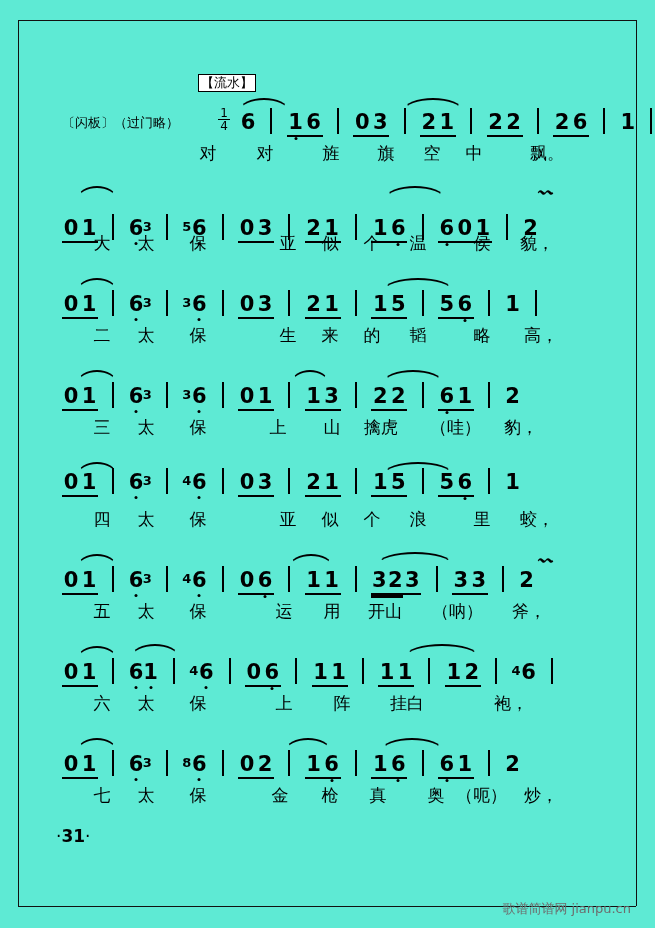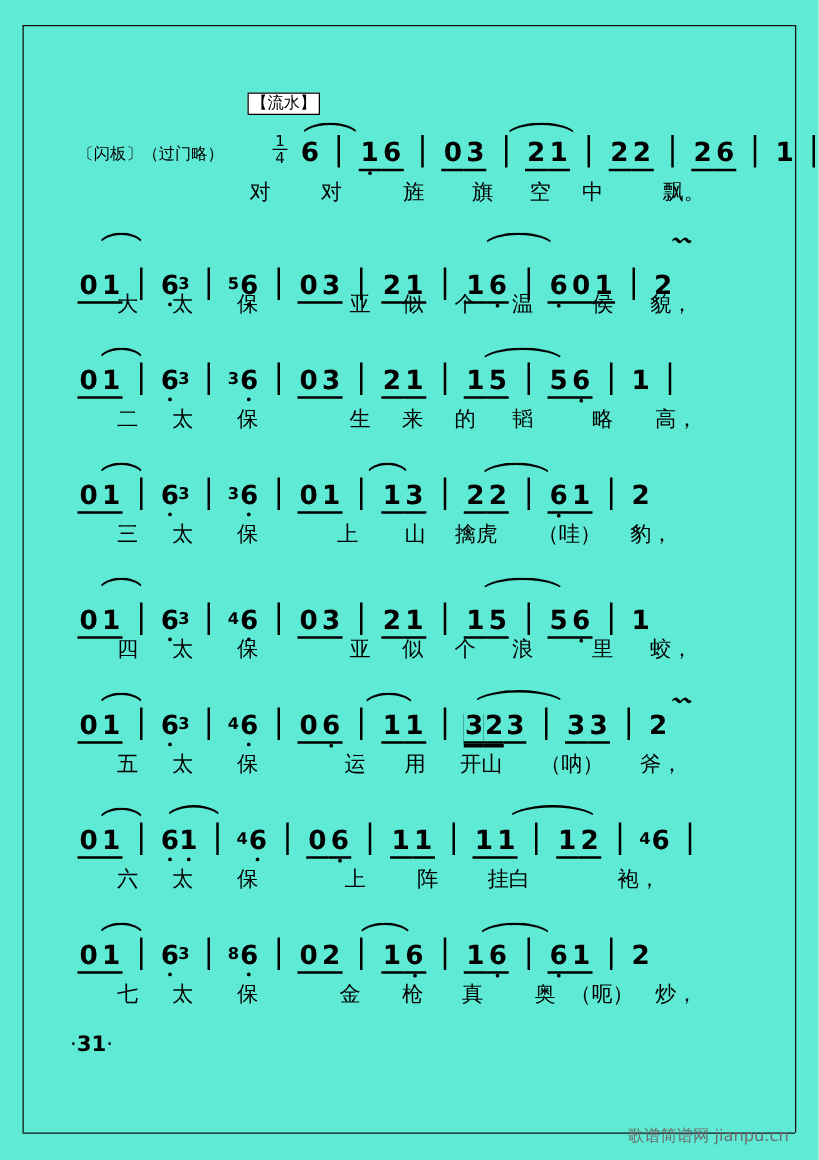--- a/index.html
+++ b/index.html
@@ -332,21 +332,21 @@
       <span style="left:186px; width:24px;">保</span>
       <span style="left:266px; width:24px;">上</span>
       <span style="left:320px; width:24px;">山</span>
       <span style="left:360px; width:42px;">擒虎</span>
       <span style="left:430px; width:48px;">（哇）</span>
       <span style="left:500px; width:42px;">豹，</span>
     </div>
   </div>
 
   <div class="sys" style="top:456px;">
-    <div class="notes" style="left:62px; top:26px;">
+    <div class="notes" style="left:62px; top:12px;">
       <span class="n beam1" style="width:18px;">0</span><span class="n beam1" style="width:18px;">1</span>
       <span class="barline"></span>
       <span class="n dot-low" style="width:14px;">6</span><span class="grace">3</span>
       <span class="barline"></span>
       <span class="grace">4</span><span class="n dot-low" style="width:16px;">6</span>
       <span class="barline"></span>
       <span class="n beam1" style="width:18px;">0</span><span class="n beam1" style="width:18px;">3</span>
       <span class="barline"></span>
       <span class="n beam1" style="width:18px;">2</span><span class="n beam1" style="width:18px;">1</span>
       <span class="barline"></span>

